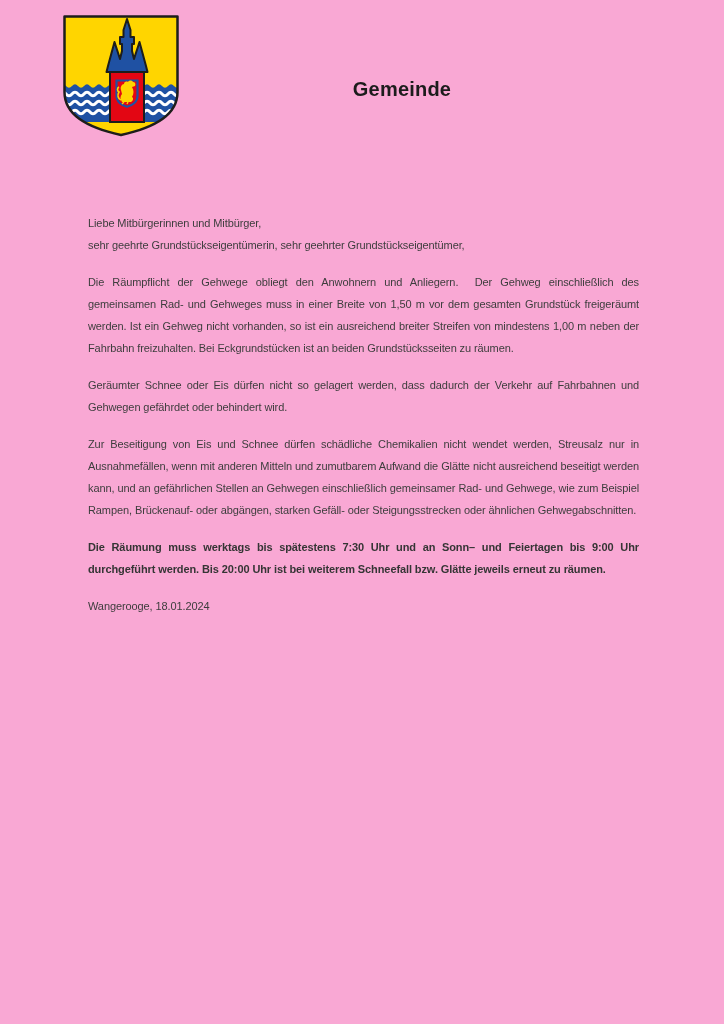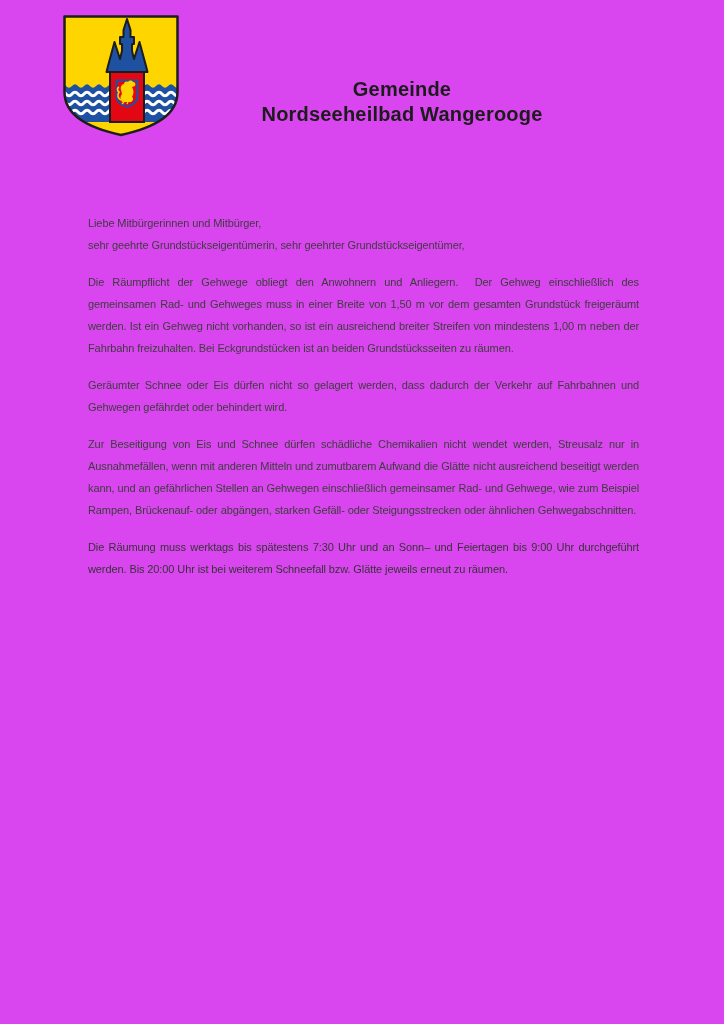--- a/index.html
+++ b/index.html
@@ -1,35 +1,35 @@
 <!DOCTYPE html>
 <html><head>
 <meta charset="utf-8">
 <style>
   html, body { margin:0; padding:0; background:#ffffff; }
   body { width:724px; height:1024px; font-family:"Liberation Sans", sans-serif; }
   .page {
     position:relative; width:724px; height:1024px;
-    background:#d946ef; overflow:hidden;
+    background:#f9a8d4; overflow:hidden;
   }
   .coa {
     position:absolute; left:62px; top:14px; width:118px; height:124px;
   }
   .title-block {
     position:absolute; left:88px; top:77px; width:628px;
     text-align:center; font-weight:bold; font-size:20px; line-height:25px;
     color:#1c1c1c; letter-spacing:0.2px;
   }
   .letter {
     position:absolute; left:88px; top:212px; width:551px;
     font-size:11px; line-height:22px; color:#3d3d3d; letter-spacing:-0.1px;
   }
   .letter .para { margin:0 0 15px 0; }
   .just { text-align:justify; }
-  .bold-para { font-weight:normal; color:#353535; }
+  .bold-para { font-weight:bold; color:#353535; }
 </style>
 </head>
 <body>
 
 <div class="page">
 
   <svg class="coa" viewBox="0 0 118 124" xmlns="http://www.w3.org/2000/svg">
     <defs>
       <clipPath id="shieldClip">
         <path d="M2.5,2.5 L115.5,2.5 L115.5,78 C115.5,100 95,113 59,121 C23,113 2.5,100 2.5,78 Z"></path>
@@ -55,27 +55,27 @@
         <path d="M59,86 C56,85 55,81 57,78 C55,77 55,74 57,73" fill="none" stroke-width="1.6" stroke="#FFD500"></path>
         <path d="M62,88 L60,90 M66,88 L65,90" stroke-width="1.4" fill="none" stroke="#FFD500"></path>
       </g>
     </g>
 
     <path fill="none" stroke="#1d1d1b" stroke-width="2.5" stroke-linejoin="round" d="M2.5,2.5 L115.5,2.5 L115.5,78 C115.5,100 95,113 59,121 C23,113 2.5,100 2.5,78 Z"></path>
   </svg>
 
   <div class="title-block">
     <div>Gemeinde</div>
-    <div>Nordseeheilbad Wangerooge</div>
   </div>
 
   <div class="letter">
     <div class="para">
       <div>Liebe Mitbürgerinnen und Mitbürger,</div>
       <div>sehr geehrte Grundstückseigentümerin, sehr geehrter Grundstückseigentümer,</div>
     </div>
     <p class="para just">Die Räumpflicht der Gehwege obliegt den Anwohnern und Anliegern.&nbsp; Der Gehweg einschließlich des gemeinsamen Rad- und Gehweges muss in einer Breite von 1,50 m vor dem gesamten Grundstück freigeräumt werden. Ist ein Gehweg nicht vorhanden, so ist ein ausreichend breiter Streifen von mindestens 1,00 m neben der Fahrbahn freizuhalten. Bei Eckgrundstücken ist an beiden Grundstücksseiten zu räumen.</p>
     <p class="para just">Geräumter Schnee oder Eis dürfen nicht so gelagert werden, dass dadurch der Verkehr auf Fahrbahnen und Gehwegen gefährdet oder behindert wird.</p>
     <p class="para just">Zur Beseitigung von Eis und Schnee dürfen schädliche Chemikalien nicht wendet werden, Streusalz nur in Ausnahmefällen, wenn mit anderen Mitteln und zumutbarem Aufwand die Glätte nicht ausreichend beseitigt werden kann, und an gefährlichen Stellen an Gehwegen einschließlich gemeinsamer Rad- und Gehwege, wie zum Beispiel Rampen, Brückenauf- oder abgängen, starken Gefäll- oder Steigungsstrecken oder ähnlichen Gehwegabschnitten.</p>
     <p class="para just bold-para">Die Räumung muss werktags bis spätestens 7:30 Uhr und an Sonn– und Feiertagen bis 9:00 Uhr durchgeführt werden. Bis 20:00 Uhr ist bei weiterem Schneefall bzw. Glätte jeweils erneut zu räumen.</p>
+    <p class="para">Wangerooge, 18.01.2024</p>
   </div>
 
 </div>
 
 </body></html>

